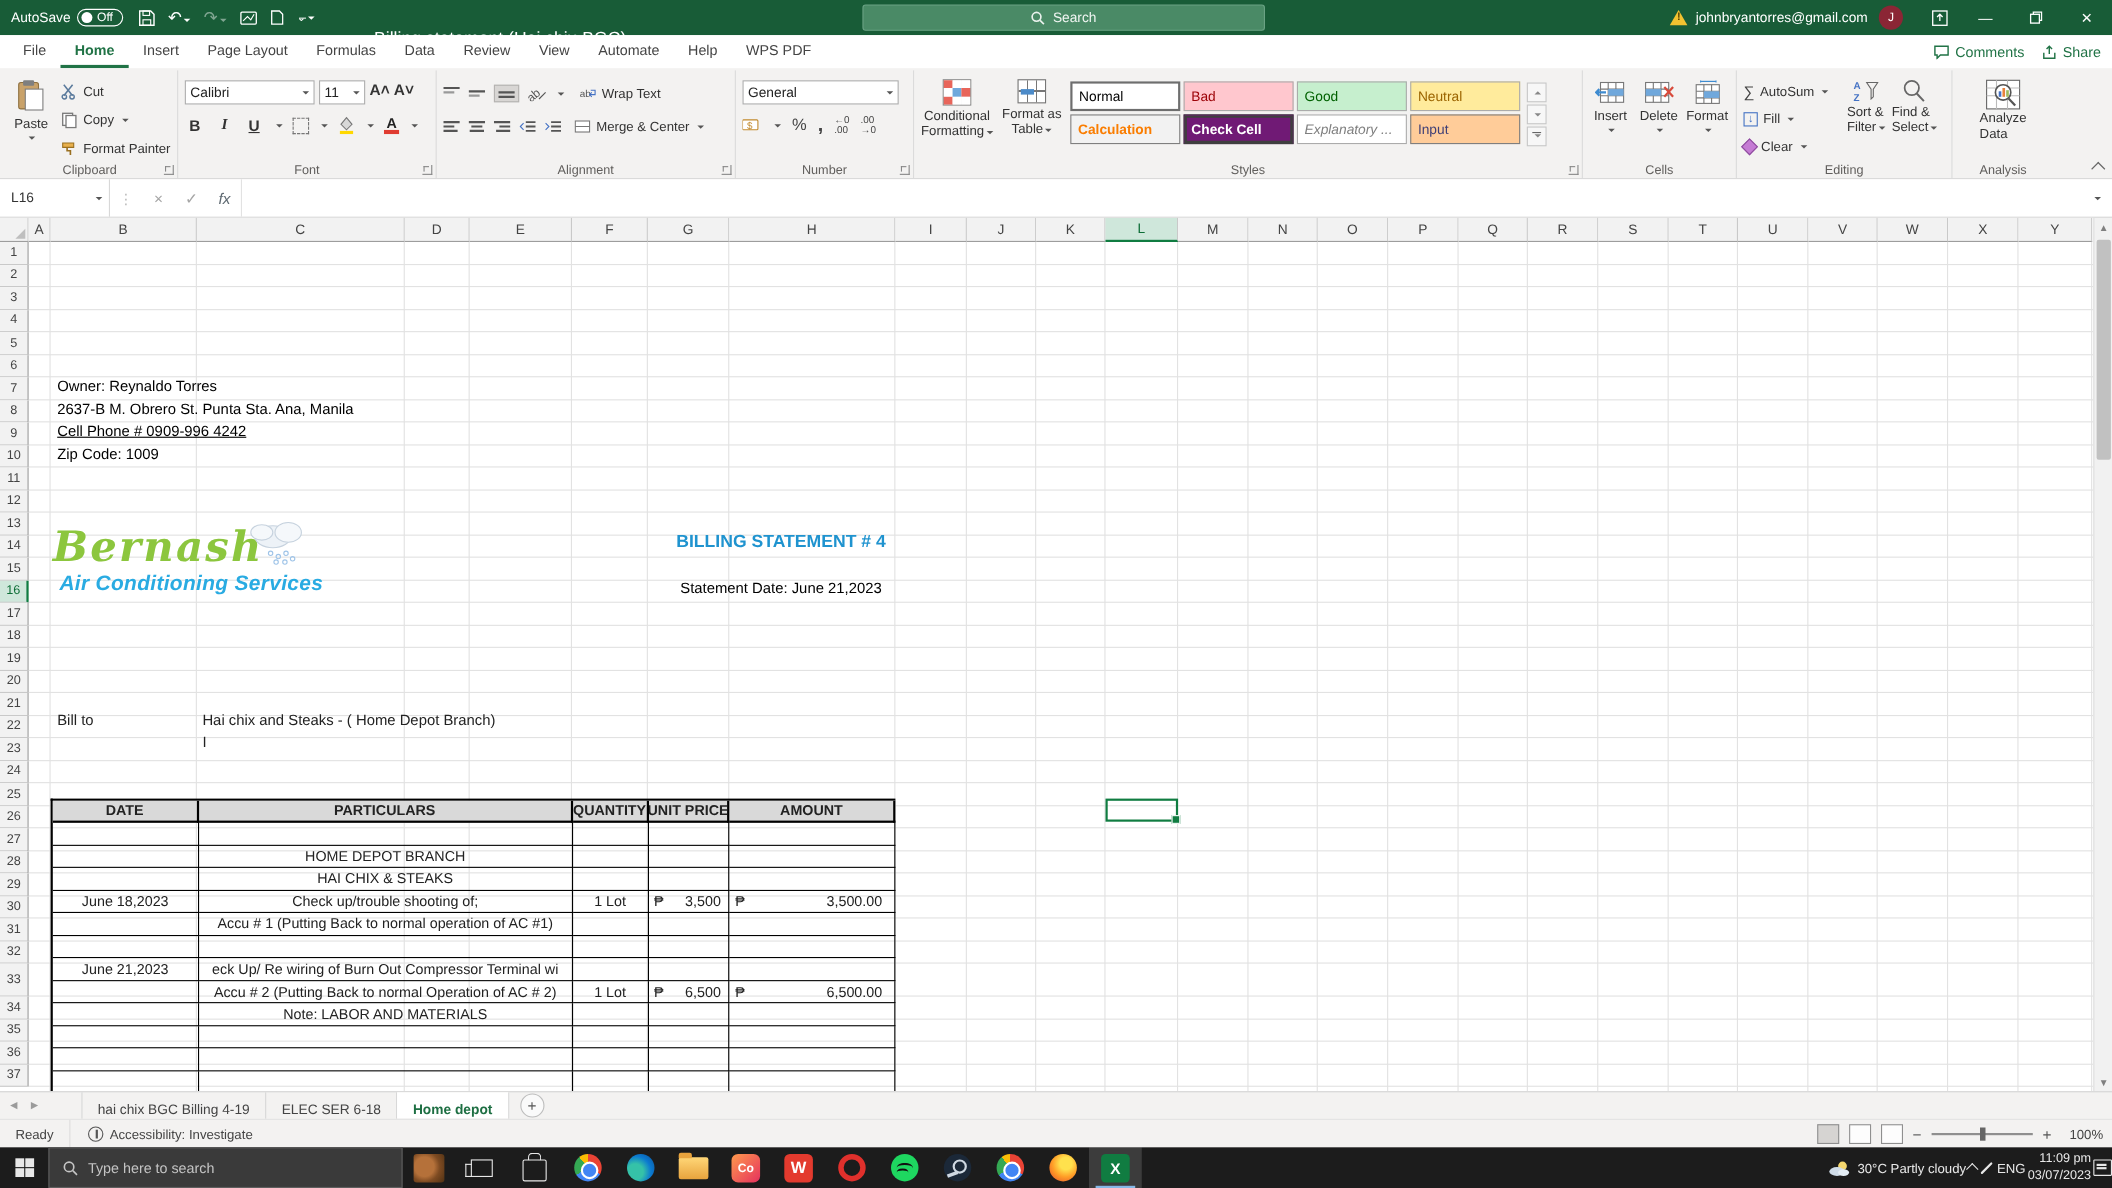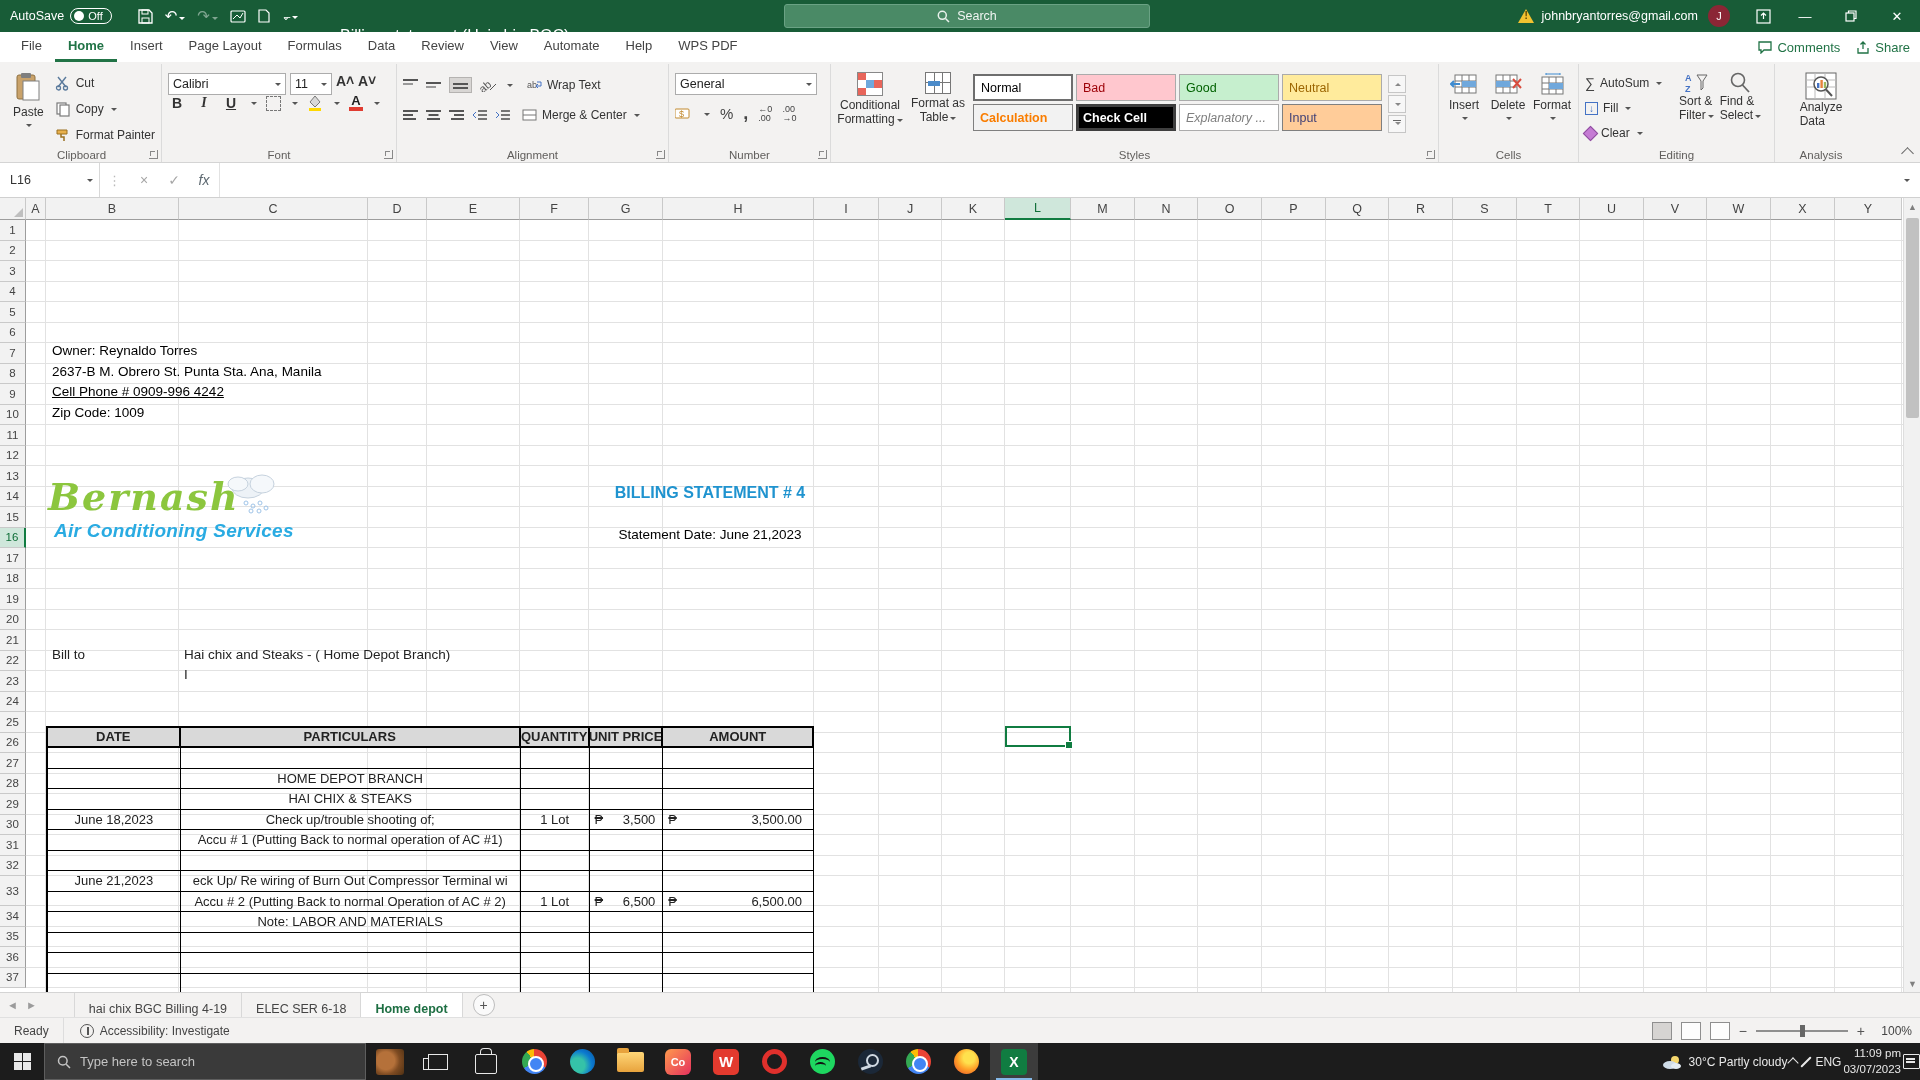--- a/index.html
+++ b/index.html
@@ -2,21 +2,21 @@
 <html><head>
 <meta charset="utf-8">
 <style>
   * { margin:0; padding:0; box-sizing:border-box; }
   html,body { width:1920px; height:1080px; overflow:hidden; }
   body { font-family:"Liberation Sans", sans-serif; font-size:13px; color:#222; }
   #app { position:relative; width:1920px; height:1080px; background:#fff; overflow:hidden; }
 
   
   #titlebar { position:absolute; left:0; top:0; width:1920px; height:32px; background:#185C37; color:#fff; display:flex; align-items:center; }
-  .tb-left { display:flex; align-items:center; gap:16px; padding-left:10px; }
+  .tb-left { display:flex; align-items:center; gap:4px; padding-left:10px; }
   .autosave { display:flex; align-items:center; gap:6px; font-size:12.5px; }
   .as-pill { display:flex; align-items:center; gap:4px; border:1px solid #fff; border-radius:9px; padding:1px 8px 1px 3px; font-size:11px; }
   .as-dot { width:10px; height:10px; border-radius:50%; background:#fff; }
   .qat { display:flex; align-items:center; gap:12px; margin-left:10px; font-size:15px; }
   .qat .dim { opacity:.45; }
   .car { display:inline-block; width:0; height:0; border:3px solid transparent; border-top-color:#fff; margin-left:2px; position:relative; top:2px;}
   .car.dark { border-top-color:#555; }
   .car.grey { border-top-color:#888; }
   #doc-title { position:absolute; left:340px; top:0; height:32px; line-height:32px; font-size:16px; color:#fff; white-space:nowrap;margin-top:20px; }
   #tb-search { position:absolute; left:784px; top:4px; width:366px; height:24px; background:#4A8A66; border:1px solid #6AA284; border-radius:3px; display:flex; align-items:center; justify-content:center; gap:7px; color:#F0F5F2; font-size:12.5px; }
@@ -305,21 +305,21 @@
               <path d="M6 7v3h3v4" fill="none" stroke="#9A7021" stroke-width="1.5"></path>
             </svg>
             <span>Format Painter</span>
           </div>
       </div>
       <span class="rlabel">Clipboard</span>
       <span class="launcher"></span>
     </div>
 
     <div class="rgroup" style="width:235px">
-      <div style="display:flex;flex-direction:column;gap:0;padding-top:5px;width:100%">
+      <div style="display:flex;flex-direction:column;gap:11px;padding-top:5px;width:100%">
         <div style="display:flex;gap:4px">
           <div class="combo" style="width:118px">
               <span>Calibri</span>
               <span class="car dark"></span>
             </div>
           <div class="combo" style="width:42px">
               <span>11</span>
               <span class="car dark"></span>
             </div>
           <span class="fonticon">A˄</span>
@@ -464,21 +464,21 @@
       <div class="bigbtn" style="width:58px">
         <span class="gridicon blue-band" style="width:26px;height:22px"></span>
         <span style="line-height:1.15;text-align:center"><span>Format as</span><br><span>Table</span><span class="car dark"></span></span>
       </div>
       <div class="chipgrid" id="style-gallery">
           <div class="chip" style="background: rgb(255, 255, 255); color: rgb(0, 0, 0); border-color: rgb(110, 110, 110); border-width: 2px;">Normal</div>
           <div class="chip" style="background: rgb(255, 199, 206); color: rgb(156, 0, 6); border-color: rgb(171, 171, 171);">Bad</div>
           <div class="chip" style="background: rgb(198, 239, 206); color: rgb(0, 97, 0); border-color: rgb(171, 171, 171);">Good</div>
           <div class="chip" style="background: rgb(255, 235, 156); color: rgb(156, 101, 0); border-color: rgb(171, 171, 171);">Neutral</div>
           <div class="chip" style="background: rgb(242, 242, 242); color: rgb(250, 125, 0); border-color: rgb(127, 127, 127); font-weight: bold;">Calculation</div>
-          <div class="chip" style="background: #000000; color: rgb(255, 255, 255); border-color: rgb(63, 63, 63); font-weight: bold; box-shadow: rgb(63, 63, 63) 0px 0px 0px 2px inset;">Check Cell</div>
+          <div class="chip" style="background: #701a75; color: rgb(255, 255, 255); border-color: rgb(63, 63, 63); font-weight: bold; box-shadow: rgb(63, 63, 63) 0px 0px 0px 2px inset;">Check Cell</div>
           <div class="chip" style="background: rgb(255, 255, 255); color: rgb(127, 127, 127); border-color: rgb(171, 171, 171); font-style: italic;">Explanatory ...</div>
           <div class="chip" style="background: rgb(255, 204, 153); color: rgb(63, 63, 118); border-color: rgb(127, 127, 127);">Input</div>
         </div>
       <div class="chipscroll">
         <div>
             <span class="car grey" style="transform:rotate(180deg);top:-1px"></span>
           </div>
         <div>
             <span class="car grey"></span>
           </div>

